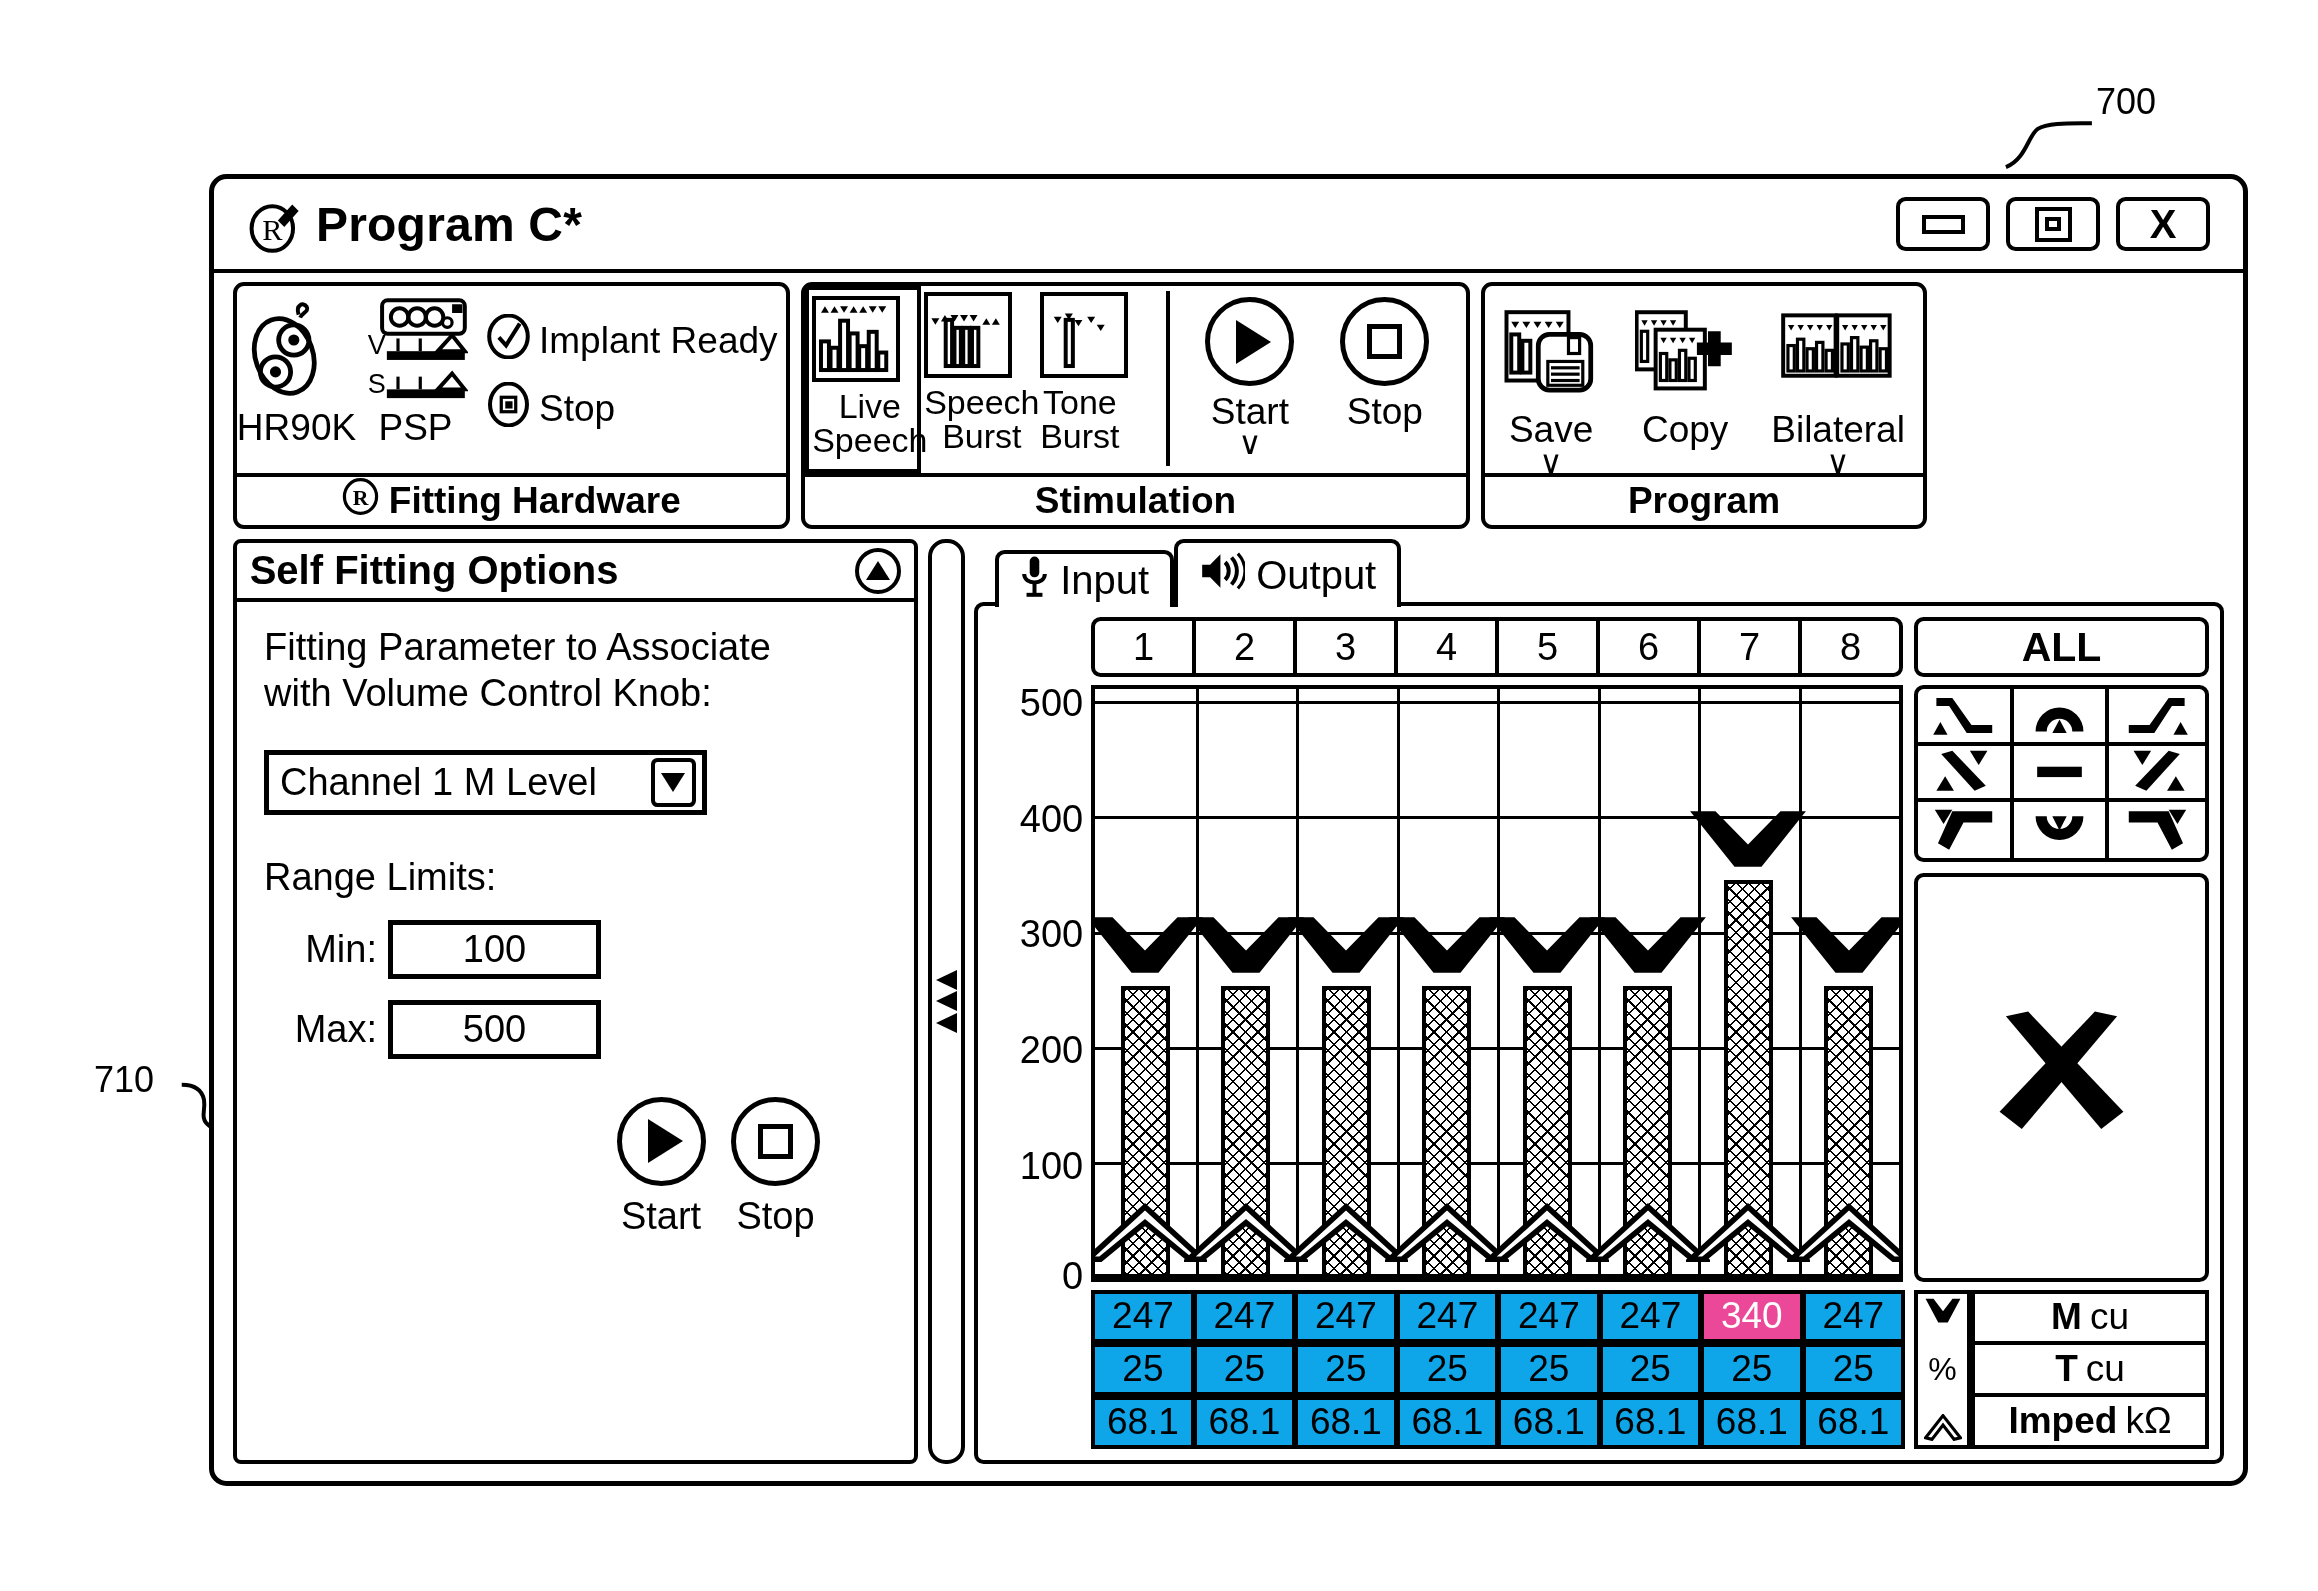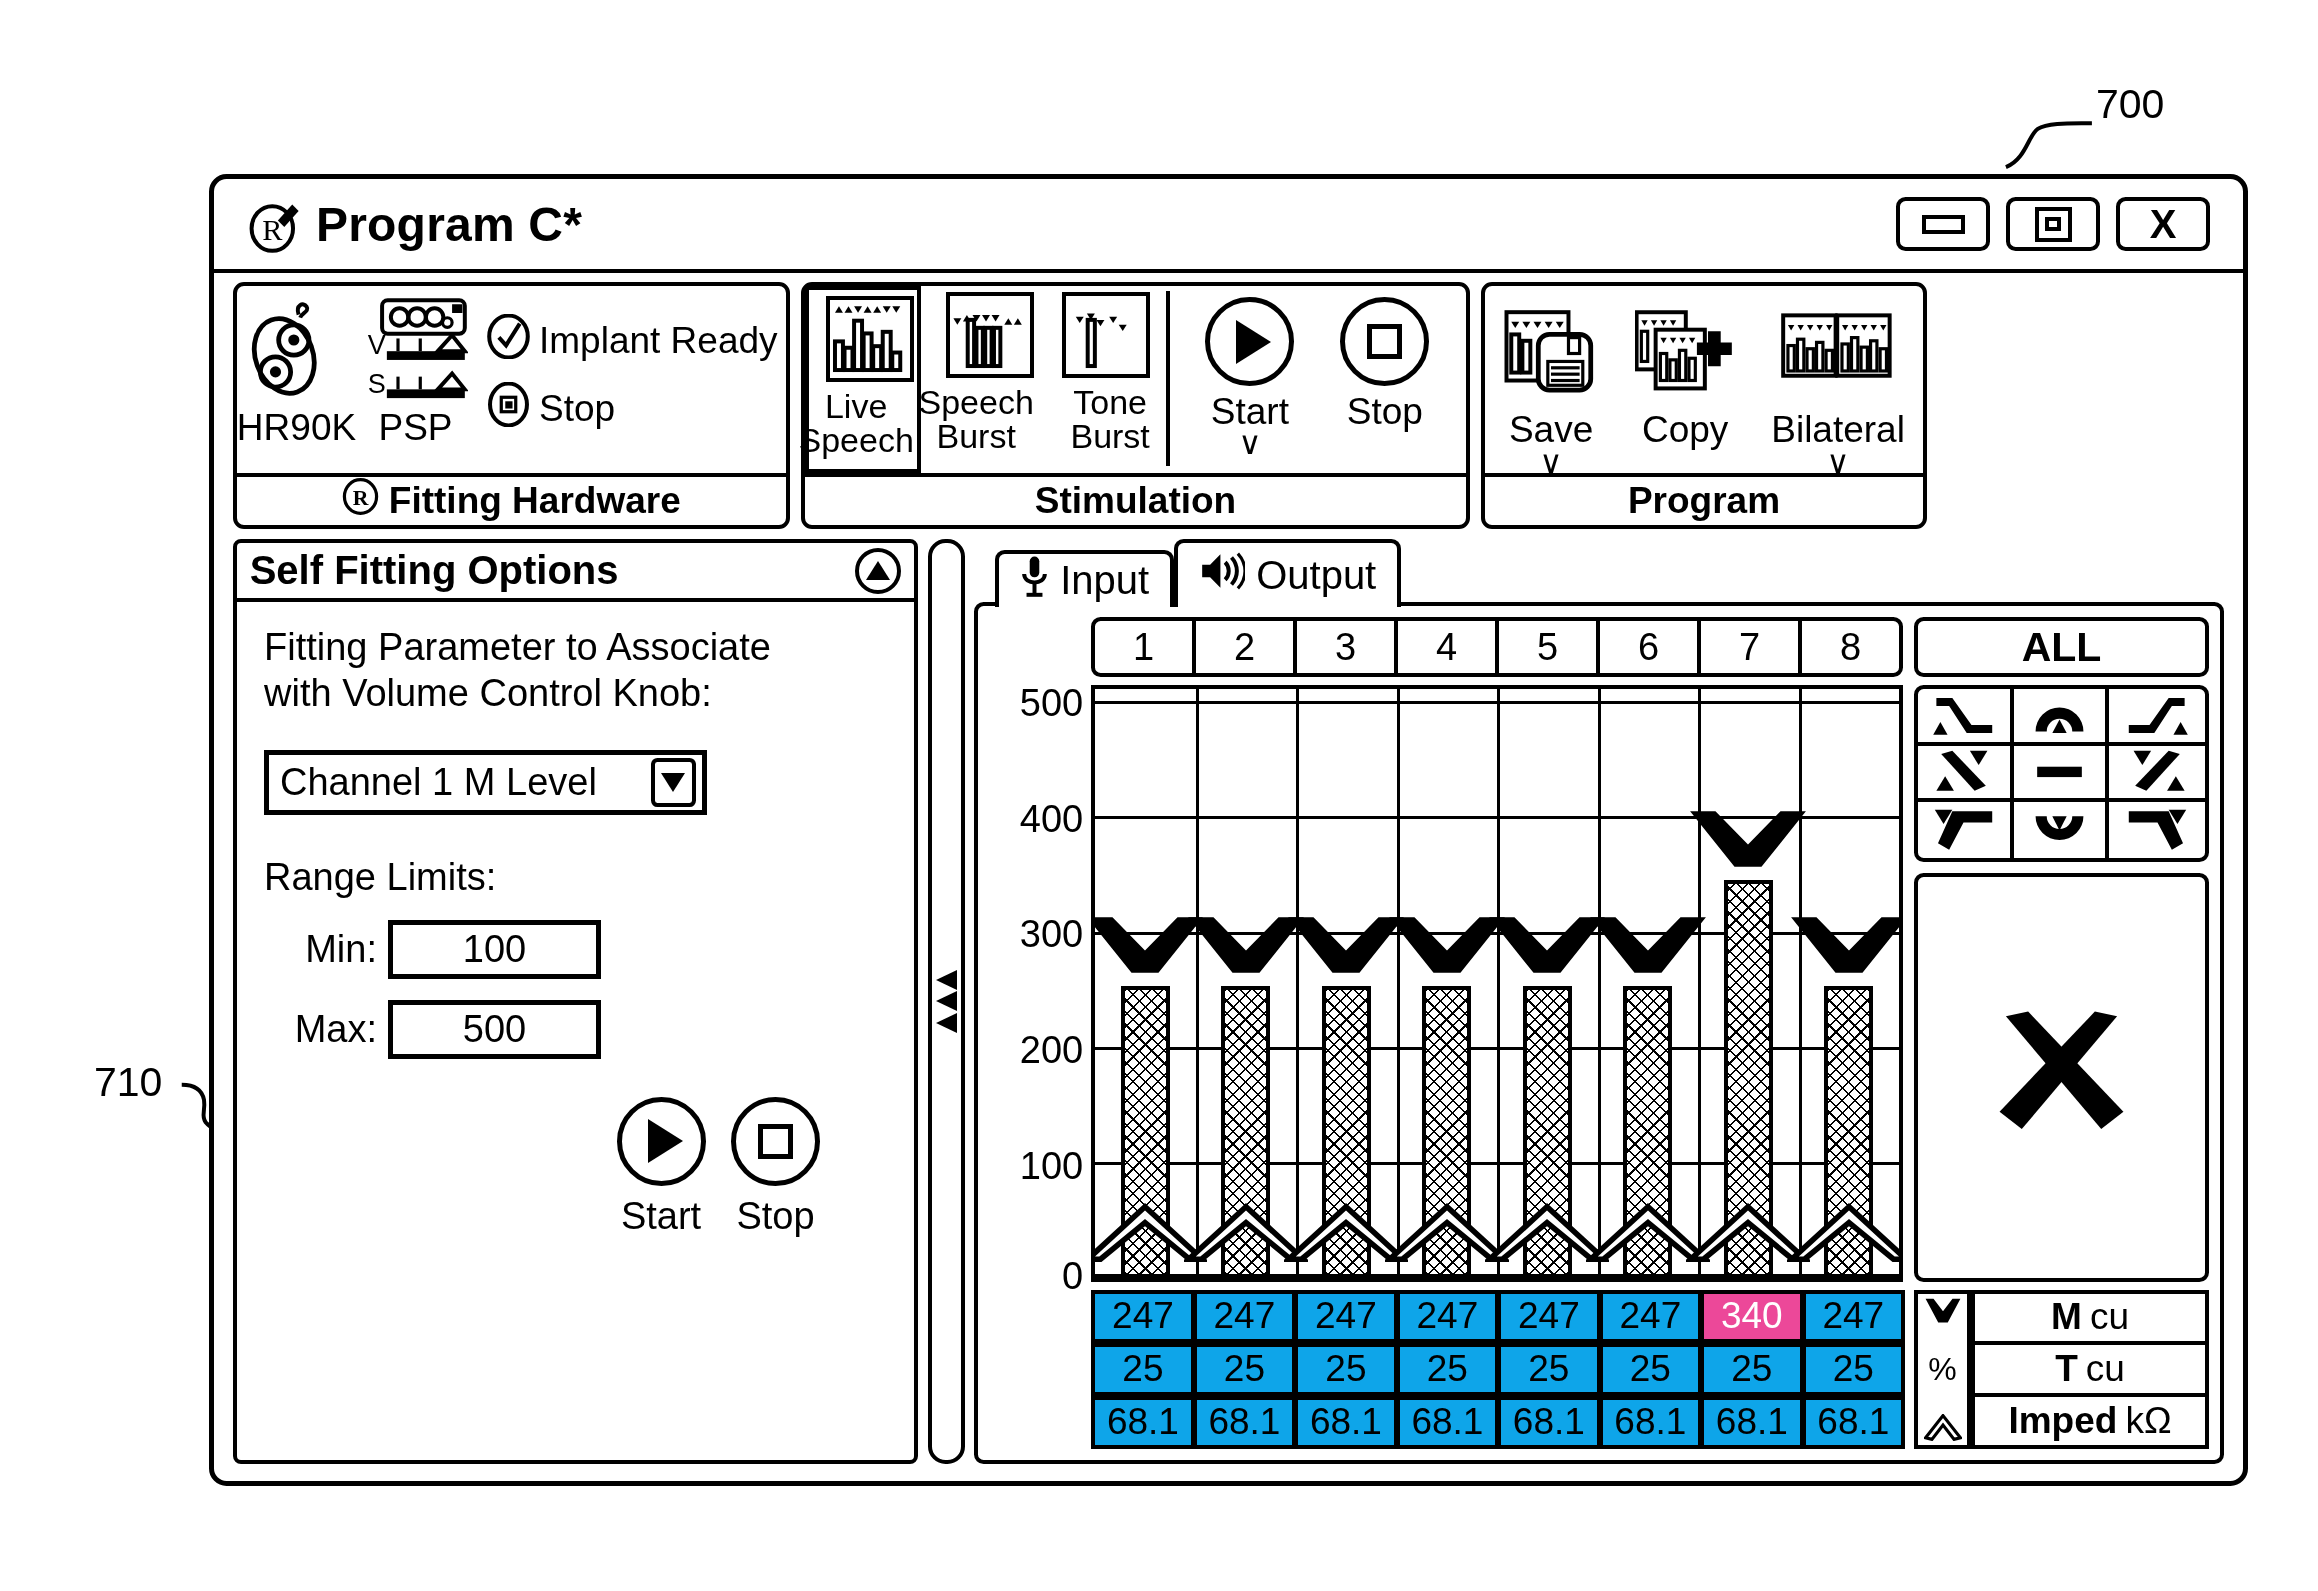--- a/index.html
+++ b/index.html
@@ -4,21 +4,21 @@
 <title>Fitting Software Patent Figure</title>
 <style>
   html,body{margin:0;padding:0;background:#fff;}
   body{
     width:2319px;height:1591px;position:relative;overflow:hidden;
     font-family:"Liberation Sans", sans-serif;color:#000;
   }
   .fig{position:absolute;inset:0;}
 
   
-  .ref{position:absolute;font-size:41px;font-family:"Liberation Sans",sans-serif;color:#000;white-space:nowrap;}
+  .ref{position:absolute;font-size:36px;font-family:"Liberation Sans",sans-serif;color:#000;white-space:nowrap;}
   svg.leader{position:absolute;overflow:visible;pointer-events:none;}
   svg.leader path,svg.leader line{fill:none;stroke:#000;stroke-width:5;}
 
   
   .window{
     position:absolute;left:209px;top:174px;width:2039px;height:1312px;
     border:5.6px solid #000;border-radius:17.5px;background:#fff;box-sizing:border-box;
   }
   .titlebar{
     position:absolute;left:0;top:0;right:0;height:94px;
@@ -58,21 +58,21 @@
   
   .hw-wrap{display:flex;width:100%;padding-top:11px;box-sizing:border-box;}
   .hw-col{display:flex;flex-direction:column;align-items:center;width:119px;}
   .hw-col .lbl{font-size:37px;margin-top:4.8px;}
   .hw-status{display:flex;flex-direction:column;justify-content:center;margin-left:11px;gap:14.3px;padding-top:4.8px;}
   .hw-line{display:flex;align-items:center;gap:8px;font-size:37px;white-space:nowrap;}
 
   
   .stim-wrap{display:flex;align-items:flex-start;width:100%;height:100%;}
   .stim-btn{
-    width:116px;display:flex;flex-direction:column;align-items:flex-end;
+    width:116px;display:flex;flex-direction:column;align-items:flex-start;
     padding:6.4px 3.2px 0 3.2px;box-sizing:border-box;height:100%;
   }
   .stim-btn.sel{border:4.8px solid #000;box-sizing:border-box;}
   .stim-ico{width:88px;height:86px;border:4px solid #000;box-sizing:border-box;background:#fff;}
   .stim-lab{font-size:34px;line-height:1.02;text-align:center;margin-top:6.4px;}
   .stim-div{width:4px;background:#000;height:175px;margin:4.8px 12.7px 0 12.7px;}
   .stim-rnd{display:flex;flex-direction:column;align-items:center;width:135px;padding-top:11px;}
   .circ{
     width:89px;height:89px;border:5.6px solid #000;border-radius:50%;
     display:flex;align-items:center;justify-content:center;box-sizing:border-box;background:#fff;

